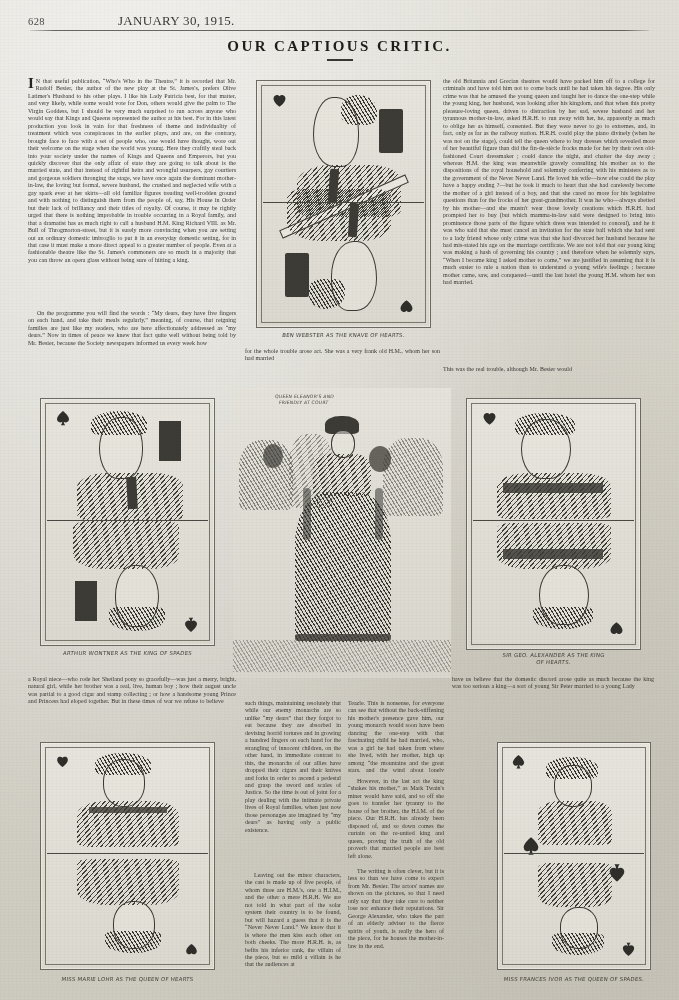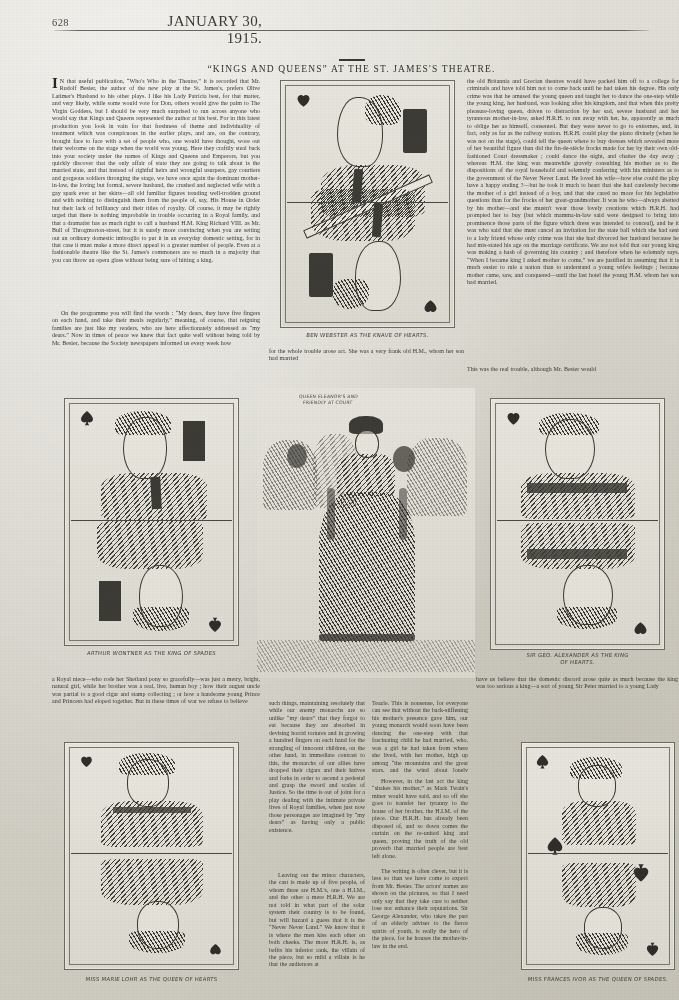--- a/index.html
+++ b/index.html
@@ -18,34 +18,34 @@
       radial-gradient(ellipse at 20% 12%, rgba(255,255,255,.55), rgba(255,255,255,0) 60%),
       radial-gradient(ellipse at 85% 80%, rgba(160,155,140,.25), rgba(255,255,255,0) 55%),
       linear-gradient(175deg,#e2e0d8 0%,#d6d3ca 45%,#ccc9bf 100%);
   }
   .grain{
     position:absolute; inset:0; opacity:.30; pointer-events:none;
     background-image:
       repeating-linear-gradient(0deg, rgba(0,0,0,.05) 0 1px, rgba(0,0,0,0) 1px 3px),
       repeating-linear-gradient(90deg, rgba(0,0,0,.035) 0 1px, rgba(0,0,0,0) 1px 4px);
   }
-  .page{ position:absolute; inset:0;margin-left:24px; }
+  .page{ position:absolute; inset:0; }
 
   
   .masthead{
     position:absolute; left:0; right:0; top:13px;
     display:flex; align-items:baseline; padding:0 28px;
     font-variant:small-caps;
   }
   .mh-folio{ width:90px; font-size:10.5px; letter-spacing:.4px; color:#4a4843; }
   .mh-title{
     flex:1; text-align:center; font-size:12.5px; letter-spacing:1.1px;
     color:#31302c; white-space:nowrap;
   }
-  .mh-date{ width:120px; text-align:right; font-size:15px; letter-spacing:.3px; color:#3c3a36; }
+  .mh-date{ width:120px; text-align:left; font-size:13px; letter-spacing:.3px; color:#3c3a36; }
   .mh-rule{
     position:absolute; left:30px; right:30px; top:30px; height:1px;
     background:linear-gradient(90deg, rgba(60,58,52,.15), rgba(60,58,52,.75) 4%, rgba(60,58,52,.75) 96%, rgba(60,58,52,.15));
   }
 
   
   .headline{
     position:absolute; left:0; right:0; top:38px; text-align:center;
     font-size:15px; font-weight:bold; letter-spacing:2.4px; color:#1f1e1b;
   }
@@ -142,22 +142,22 @@
 
 <div class="paper"></div>
 <div class="page">
 
   <div class="masthead">
     <div class="mh-folio">628</div>
     <div class="mh-date">JANUARY 30, 1915.</div>
   </div>
   <div class="mh-rule"></div>
 
+  <div class="headline">OUR CAPTIOUS CRITIC.</div>
   <div class="hl-dash"></div>
-  <div class="subhead">“KINGS AND QUEENS” AT THE ST. JAMES'S THEATRE.</div>
 
   <div class="col dropcap" style="left:28px; top:78px; width:208px; height:230px;">
     <p class="noind">IN that useful publication, “Who's Who in the Theatre,” it is recorded that Mr. Rudolf Besier, the author of the new play at the St. James's, prefers Olive Latimer's Husband to his other plays. I like his Lady Patricia best, for that matter, and very likely, while some would vote for Don, others would give the palm to The Virgin Goddess, but I should be very much surprised to run across anyone who would say that Kings and Queens represented the author at his best. For in this latest production you look in vain for that freshness of theme and individuality of treatment which was conspicuous in the earlier plays, and are, on the contrary, brought face to face with a set of people who, one would have thought, wore out their welcome on the stage when the world was young. Here they craftily steal back into your society under the names of Kings and Queens and Emperors, but you quickly discover that the only affair of state they are going to talk about is the married state, and that instead of rightful heirs and wrongful usurpers, gay courtiers and gorgeous soldiers thronging the stage, we have once again the dominant mother-in-law, the loving but formal, severe husband, the crushed and neglected wife with a gay spark ever at her skirts—all old familiar figures treading well-trodden ground and with nothing to distinguish them from the people of, say, His House in Order but their lack of brilliancy and their titles of royalty. Of course, it may be rightly urged that there is nothing improbable in trouble occurring in a Royal family, and that a dramatist has as much right to call a husband H.M. King Richard VIII. as Mr. Bull of Throgmorton-street, but it is surely more convincing when you are setting out an ordinary domestic imbroglio to put it in an everyday domestic setting, for in that case it must make a more direct appeal to a greater number of people. Even at a fashionable theatre like the St. James's commoners are so much in a majority that you can throw an opera glass without being sure of hitting a king.</p>
   </div>
   <div class="col" style="left:28px; top:310px; width:208px; height:60px;">
     <p>On the programme you will find the words : “My dears, they have five fingers on each hand, and take their meals regularly,” meaning, of course, that reigning families are just like my readers, who are here affectionately addressed as “my dears.” Now in times of peace we knew that fact quite well without being told by Mr. Besier, because the Society newspapers informed us every week how</p>
   </div>
 
   <div class="col" style="left:245px; top:348px; width:195px; height:26px;">
     <p class="noind">for the whole trouble arose act. She was a very frank old H.M., whom her son had married</p>

